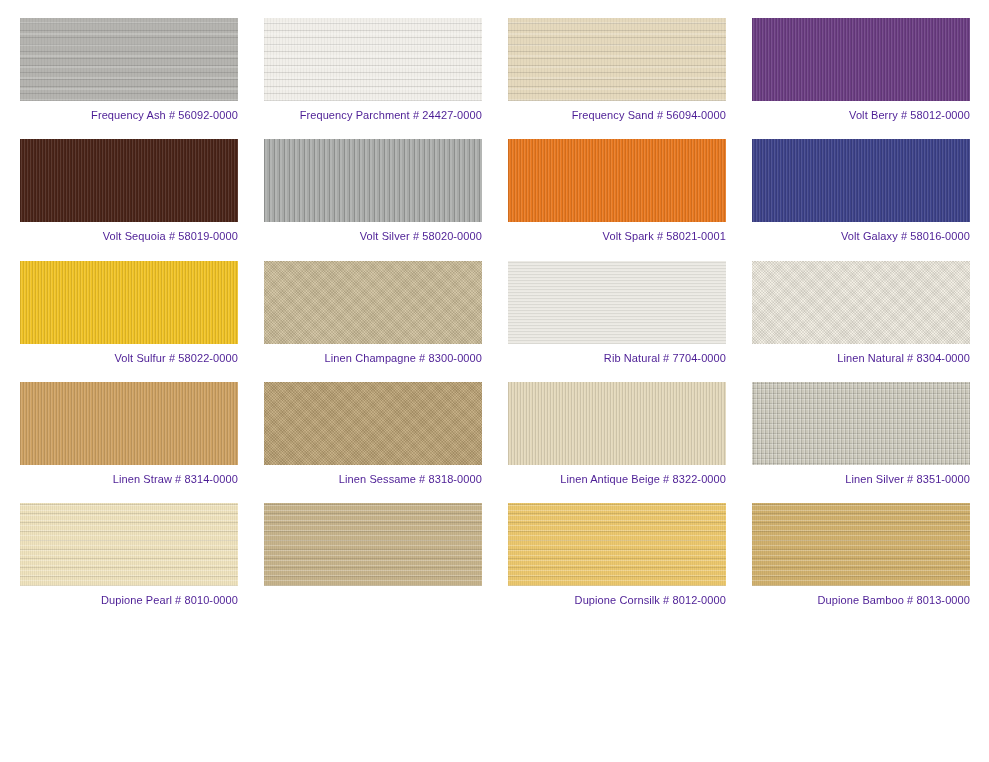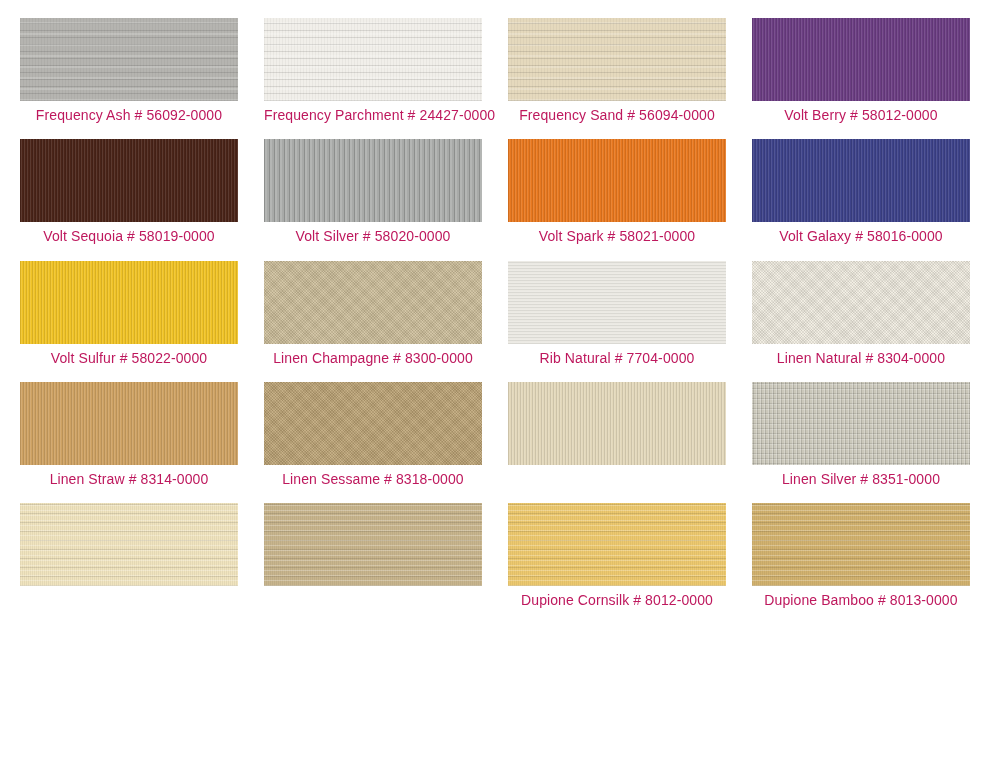--- a/index.html
+++ b/index.html
@@ -163,24 +163,24 @@
         rgba(255,255,255,0.20) 1px,
         rgba(0,0,0,0.10) 1px,
         rgba(0,0,0,0.10) 2px,
         rgba(0,0,0,0.0) 2px,
         rgba(0,0,0,0.0) 5px
       );
   }
 
   .swatch-label {
     margin-top: 6px;
-    text-align: center;
-    font-size: 14px;
+    text-align: right;
+    font-size: 11px;
     line-height: 16px;
-    color: #be185d;
+    color: #4c1d95;
     letter-spacing: 0.1px;
     white-space: nowrap;
   }
 </style>
 </head>
 <body>
 
 <div id="swatch-grid" style="background: rgb(255, 255, 255);">
     <div class="swatch-cell">
       <div class="swatch-chip" style="background-color: rgb(181, 180, 176);">
@@ -215,21 +215,21 @@
     <div class="swatch-cell">
       <div class="swatch-chip" style="background-color: rgb(168, 170, 168);">
         <div class="weave rib"></div>
       </div>
       <div class="swatch-label">Volt Silver # 58020-0000</div>
     </div>
     <div class="swatch-cell">
       <div class="swatch-chip" style="background-color: rgb(232, 120, 31);">
         <div class="weave vert"></div>
       </div>
-      <div class="swatch-label">Volt Spark # 58021-0000</div>
+      <div class="swatch-label">Volt Spark # 58021-0001</div>
     </div>
     <div class="swatch-cell">
       <div class="swatch-chip" style="background-color: rgb(61, 66, 137);">
         <div class="weave vert"></div>
       </div>
       <div class="swatch-label">Volt Galaxy # 58016-0000</div>
     </div>
     <div class="swatch-cell">
       <div class="swatch-chip" style="background-color: rgb(240, 195, 38);">
         <div class="weave vert"></div>
@@ -263,31 +263,33 @@
     <div class="swatch-cell">
       <div class="swatch-chip" style="background-color: rgb(189, 164, 117);">
         <div class="weave texture"></div>
       </div>
       <div class="swatch-label">Linen Sessame # 8318-0000</div>
     </div>
     <div class="swatch-cell">
       <div class="swatch-chip" style="background-color: rgb(227, 216, 187);">
         <div class="weave vert"></div>
       </div>
+      <div class="swatch-label">Linen Antique Beige # 8322-0000</div>
     </div>
     <div class="swatch-cell">
       <div class="swatch-chip" style="background-color: rgb(203, 200, 187);">
         <div class="weave tweed"></div>
       </div>
       <div class="swatch-label">Linen Silver # 8351-0000</div>
     </div>
     <div class="swatch-cell">
       <div class="swatch-chip" style="background-color: rgb(240, 228, 191);">
         <div class="weave dupione"></div>
       </div>
+      <div class="swatch-label">Dupione Pearl # 8010-0000</div>
     </div>
     <div class="swatch-cell">
       <div class="swatch-chip" style="background-color: rgb(200, 181, 141);">
         <div class="weave dupione"></div>
       </div>
     </div>
     <div class="swatch-cell">
       <div class="swatch-chip" style="background-color: rgb(237, 201, 111);">
         <div class="weave dupione"></div>
       </div>

